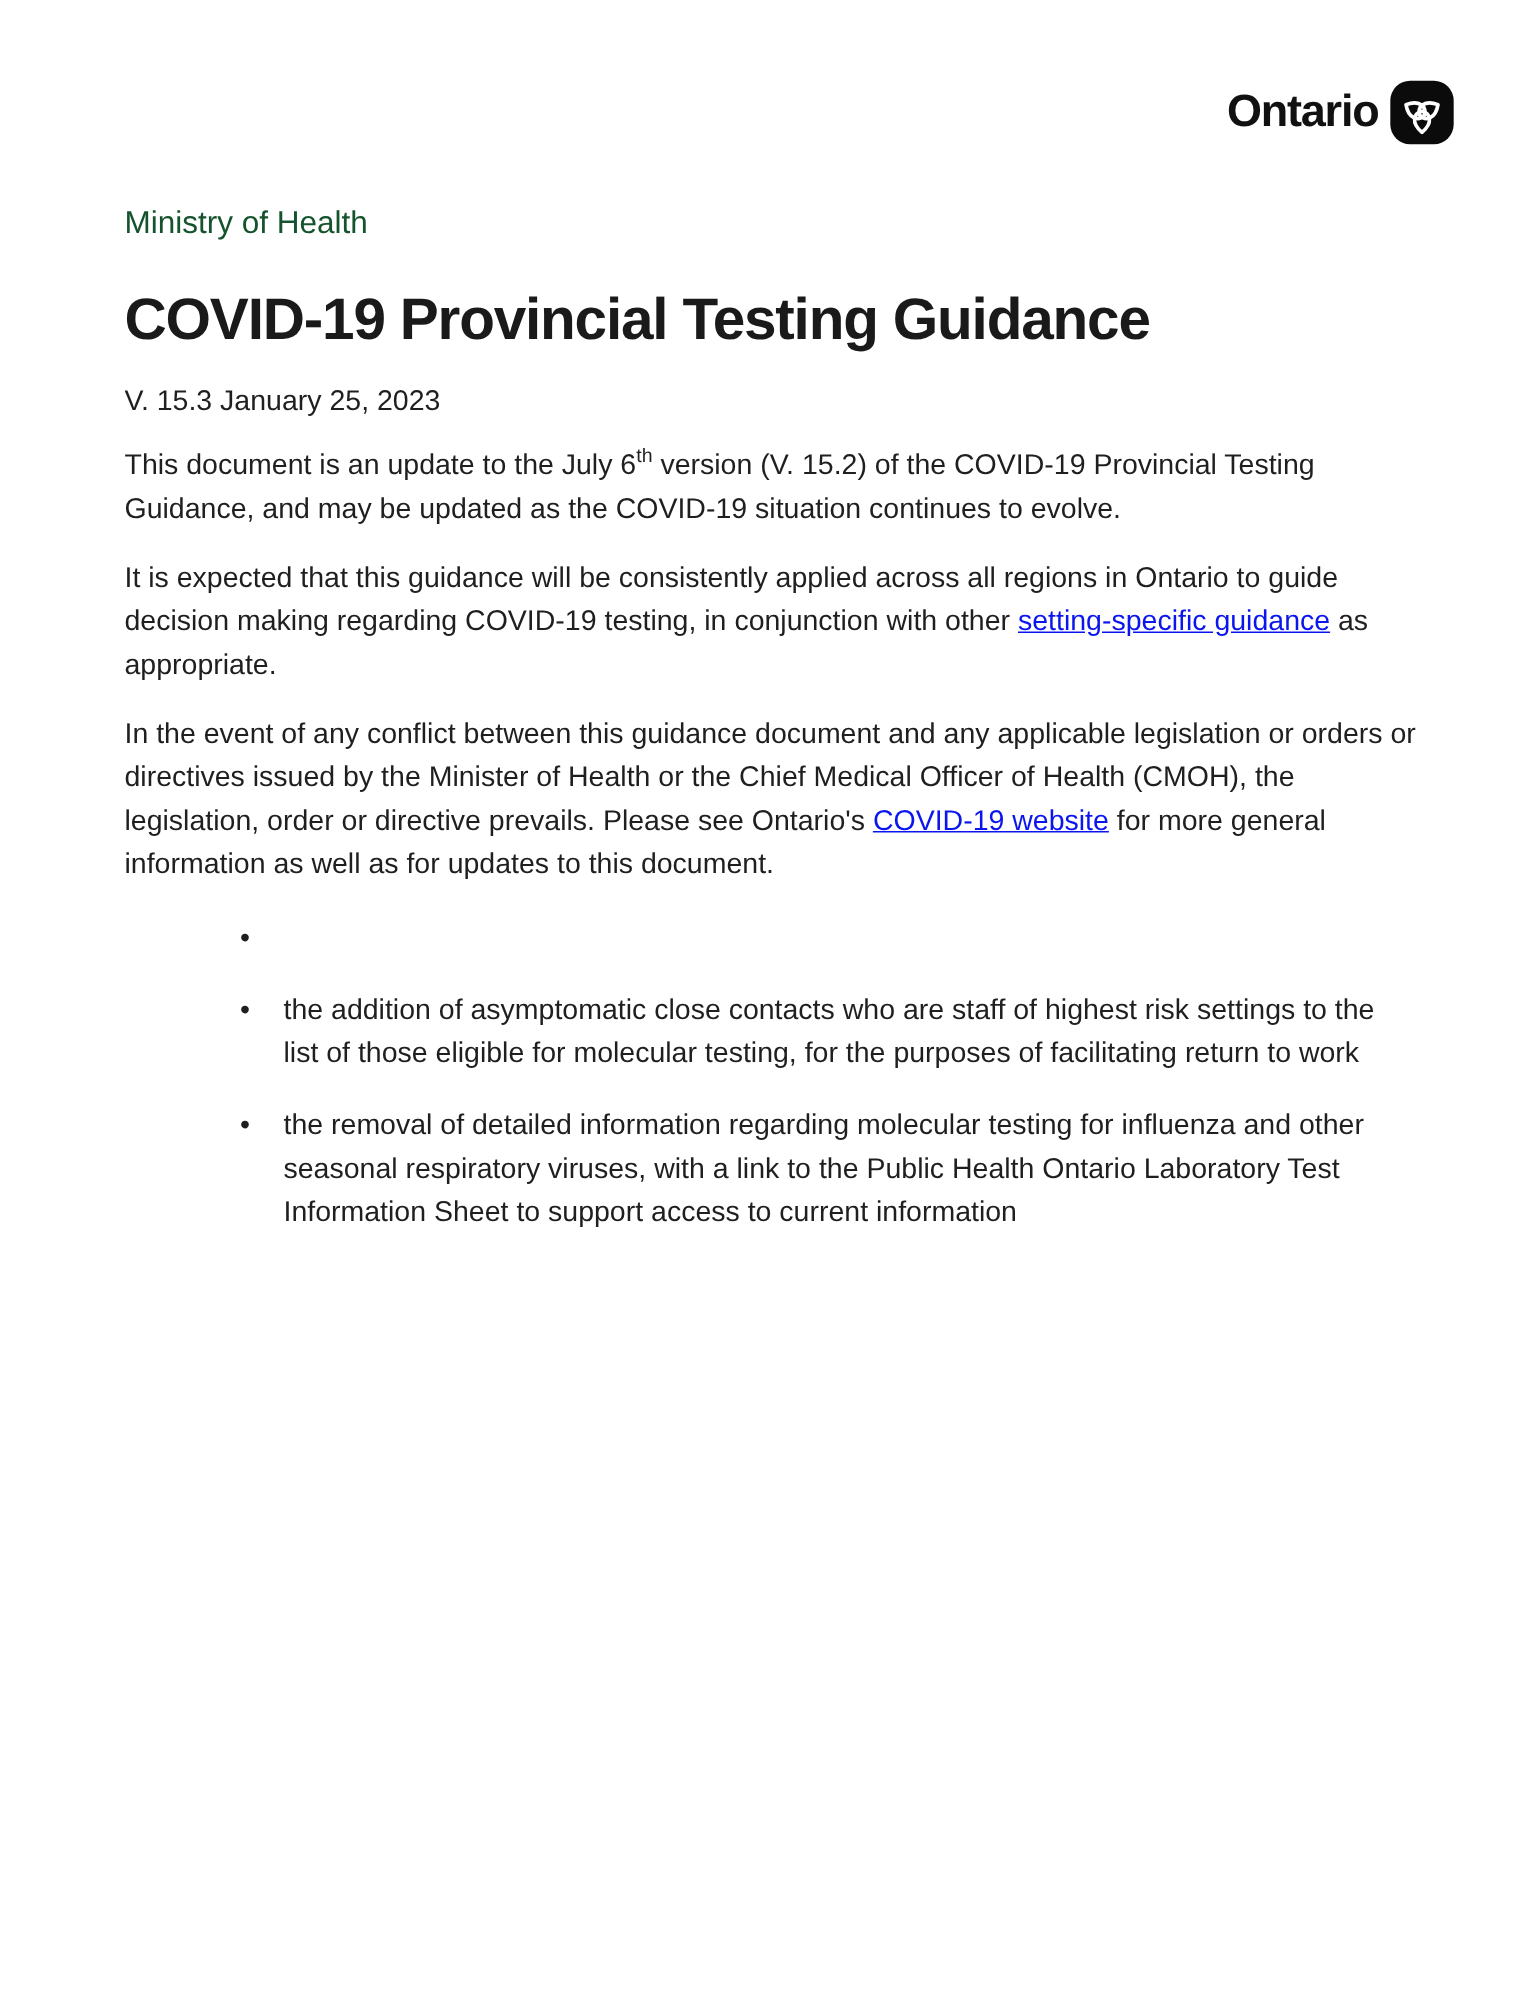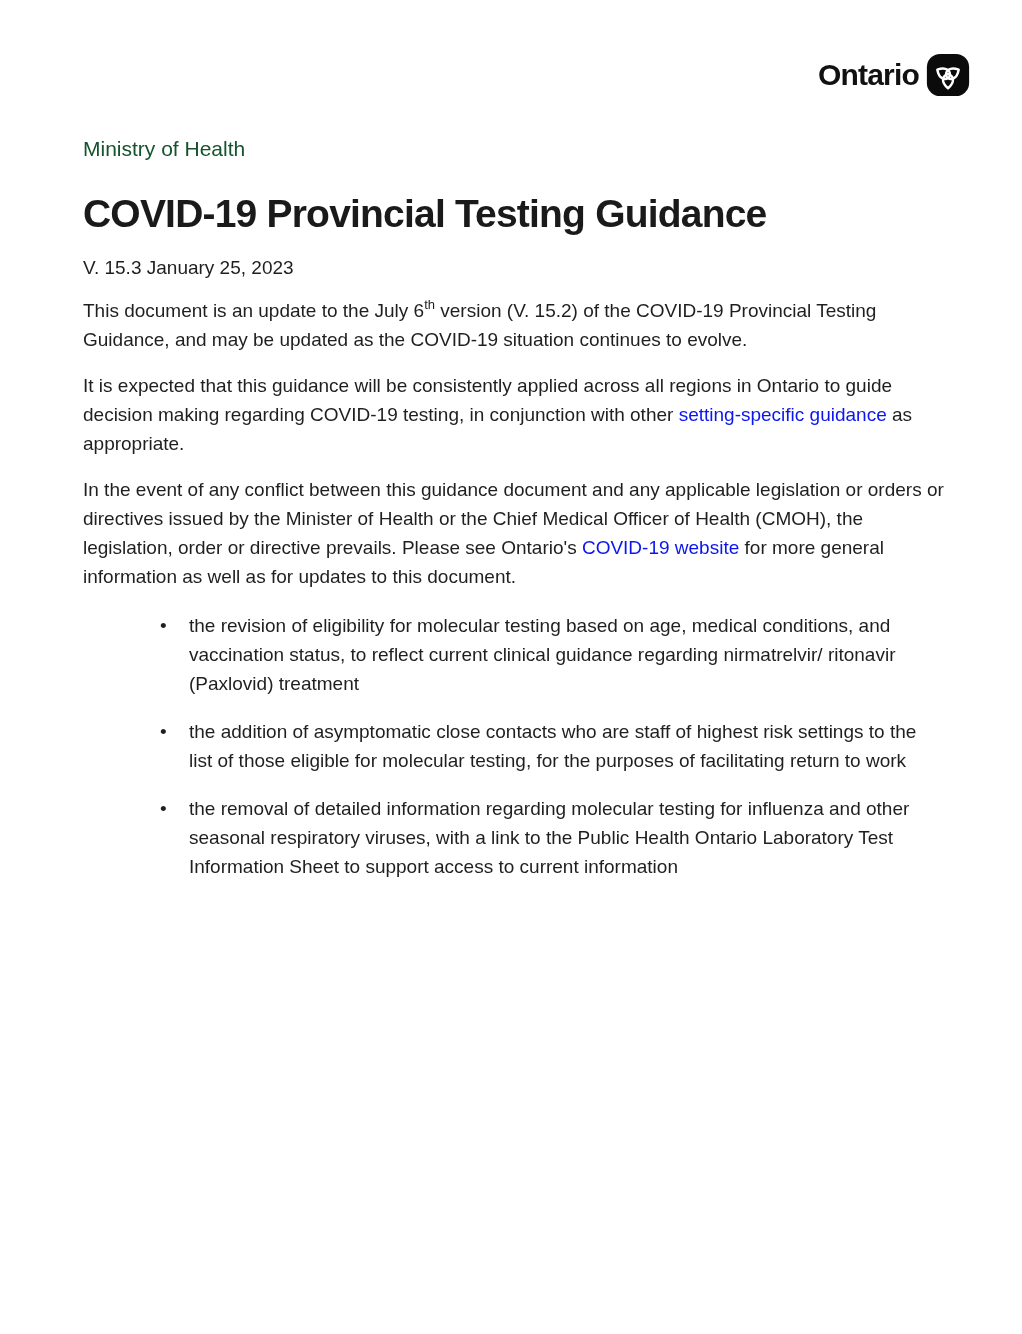--- a/index.html
+++ b/index.html
@@ -53,20 +53,21 @@
   }
   p.body {
     margin: 17px 0 0 0;
     font-size: 19px;
     line-height: 29px;
     max-width: 861px;
   }
   sup.ordinal { font-size: 13px; vertical-align: 8px; line-height: 0; }
   a.doclink {
     color: #0b16ee;
+    text-decoration: underline;
     cursor: pointer;
   }
 
   
   ul.bullets {
     list-style: none;
     margin: 20px 0 0 0;
     padding: 0;
   }
   ul.bullets li {
@@ -131,21 +132,20 @@
     <p class="body"><span>This document is an update to the July 6</span><sup class="ordinal">th</sup><span> version (V. 15.2) of the COVID-19 Provincial Testing Guidance, and may be updated as the COVID-19 situation continues to evolve.</span></p>
 
     <p class="body"><span>It is expected that this guidance will be consistently applied across all regions in Ontario to guide decision making regarding COVID-19 testing, in conjunction with other </span><a class="doclink">setting-specific guidance</a><span> as appropriate.</span></p>
 
     <p class="body"><span>In the event of any conflict between this guidance document and any applicable legislation or orders or directives issued by the Minister of Health or the Chief Medical Officer of Health (CMOH), the legislation, order or directive prevails. Please see Ontario's </span><a class="doclink">COVID-19 website</a><span> for more general information as well as for updates to this document.</span></p>
 
 
     <ul class="bullets">
       <li>
         <span class="bullet-marker">•</span>
-        <span class="bullet-text">the revision of eligibility for molecular testing based on age, medical conditions, and vaccination status, to reflect current clinical guidance regarding nirmatrelvir/ ritonavir (Paxlovid) treatment</span>
       </li>
       <li>
         <span class="bullet-marker">•</span>
         <span class="bullet-text">the addition of asymptomatic close contacts who are staff of highest risk settings to the list of those eligible for molecular testing, for the purposes of facilitating return to work</span>
       </li>
       <li>
         <span class="bullet-marker">•</span>
         <span class="bullet-text">the removal of detailed information regarding molecular testing for influenza and other seasonal respiratory viruses, with a link to the Public Health Ontario Laboratory Test Information Sheet to support access to current information</span>
       </li>
     </ul>

